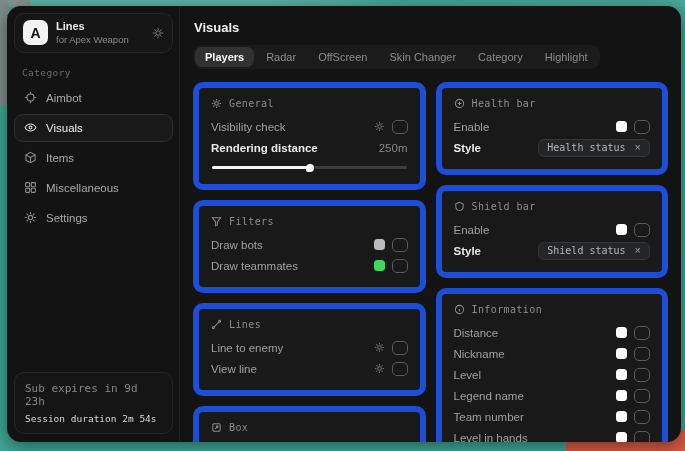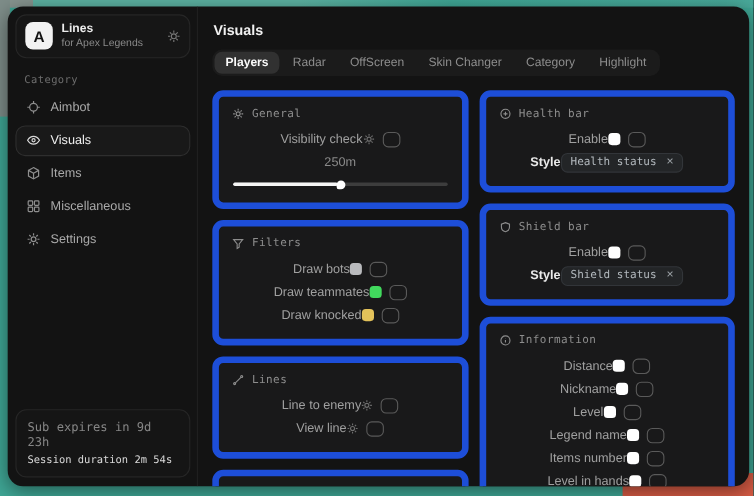--- a/index.html
+++ b/index.html
@@ -54,21 +54,21 @@
   .tab.active{background:#313131;color:#fafafa;font-weight:bold;}
 
   .cols{display:flex;gap:10px;margin-top:13px;align-items:flex-start;}
   .col{flex:1;display:flex;flex-direction:column;gap:10px;min-width:0;}
 
   .panel{background:#19191a;border:6px solid #1d4ed8;border-radius:10px;
     padding:10px 12px 11px 12px;}
   .p-head{display:flex;align-items:center;gap:7px;color:#8d8d8d;
     font-size:10px;letter-spacing:.4px;margin-bottom:7px;}
   .p-head .picon{display:flex;color:#8d8d8d;}
-  .prow{display:flex;align-items:center;justify-content:center;min-height:21px;}
+  .prow{display:flex;align-items:center;justify-content:space-between;min-height:21px;}
   .plabel{color:#a0a0a0;font-size:11.5px;}
   .plabel.bright{color:#eaeaea;font-weight:bold;}
   .pval{color:#8a8a8a;font-size:11.5px;}
   .ctrls{display:flex;align-items:center;gap:7px;}
   .chk{width:16px;height:14px;border:1.5px solid #5a5a5a;border-radius:5px;
     box-sizing:border-box;background:transparent;cursor:pointer;}
   .swatch{width:11px;height:11px;border-radius:3.5px;cursor:pointer;}
   .rowgear{display:flex;color:#6f6f6f;cursor:pointer;}
 
   .slider{position:relative;height:3px;background:#3d3d3d;border-radius:2px;margin:8px 1px 4px 1px;}
@@ -91,21 +91,21 @@
 <div class="wp-red"></div>
 
 <div class="window">
 
   <div class="sidebar">
 
     <div class="acct-card">
       <div class="logo">A</div>
       <div class="acct-text">
         <div class="acct-title">Lines</div>
-        <div class="acct-sub">for Apex Legends</div>
+        <div class="acct-sub">for Apex Weapon</div>
       </div>
       <span class="acct-gear">
         <svg width="12" height="12" viewBox="0 0 24 24" fill="none" stroke="currentColor" stroke-width="2">
             <circle cx="12" cy="12" r="4.5"></circle>
             <path d="M12 1.5v4M12 18.5v4M1.5 12h4M18.5 12h4M4.8 4.8l2.9 2.9M16.3 16.3l2.9 2.9M19.2 4.8l-2.9 2.9M7.7 16.3l-2.9 2.9"></path>
           </svg>
       </span>
     </div>
 
     <div class="cat-label mono">Category</div>
@@ -198,20 +198,21 @@
               <span class="rowgear">
                 <svg width="11" height="11" viewBox="0 0 24 24" fill="none" stroke="currentColor" stroke-width="2.2">
                     <circle cx="12" cy="12" r="4"></circle>
                     <path d="M12 2v3.5M12 18.5V22M2 12h3.5M18.5 12H22M4.9 4.9l2.5 2.5M16.6 16.6l2.5 2.5M19.1 4.9l-2.5 2.5M7.4 16.6l-2.5 2.5"></path>
                   </svg>
               </span>
               <span class="chk"></span>
             </span>
           </div>
           <div class="prow">
+            <span class="plabel bright">Rendering distance</span>
             <span class="pval">250m</span>
           </div>
           <div class="slider">
             <div class="slider-fill" style="width: 49%;"></div>
             <div class="slider-handle" style="left: calc(49% - 4px);"></div>
           </div>
         </div>
 
         <div class="panel">
           <div class="p-head mono">
@@ -226,27 +227,20 @@
             <span class="plabel">Draw bots</span>
             <span class="ctrls">
               <span class="swatch" style="background: rgb(185, 186, 189);"></span>
               <span class="chk"></span>
             </span>
           </div>
           <div class="prow">
             <span class="plabel">Draw teammates</span>
             <span class="ctrls">
               <span class="swatch" style="background: rgb(65, 217, 93);"></span>
-              <span class="chk"></span>
-            </span>
-          </div>
-          <div class="prow">
-            <span class="plabel">Draw knocked</span>
-            <span class="ctrls">
-              <span class="swatch" style="background: rgb(227, 194, 90);"></span>
               <span class="chk"></span>
             </span>
           </div>
         </div>
 
         <div class="panel">
           <div class="p-head mono">
             <span class="picon">
               <svg width="11" height="11" viewBox="0 0 24 24" fill="none" stroke="currentColor" stroke-width="2.2">
                   <path d="M6.5 17.5l11-11"></path>
@@ -389,21 +383,21 @@
             </span>
           </div>
           <div class="prow">
             <span class="plabel">Legend name</span>
             <span class="ctrls">
               <span class="swatch" style="background: rgb(255, 255, 255);"></span>
               <span class="chk"></span>
             </span>
           </div>
           <div class="prow">
-            <span class="plabel">Items number</span>
+            <span class="plabel">Team number</span>
             <span class="ctrls">
               <span class="swatch" style="background: rgb(255, 255, 255);"></span>
               <span class="chk"></span>
             </span>
           </div>
           <div class="prow">
             <span class="plabel">Level in hands</span>
             <span class="ctrls">
               <span class="swatch" style="background: rgb(255, 255, 255);"></span>
               <span class="chk"></span>

